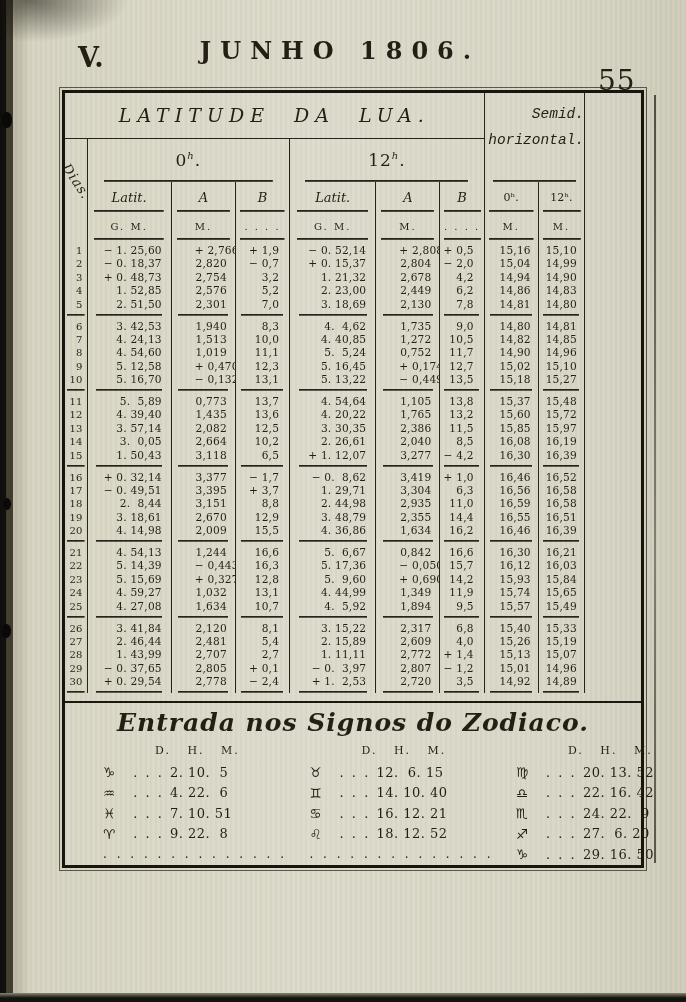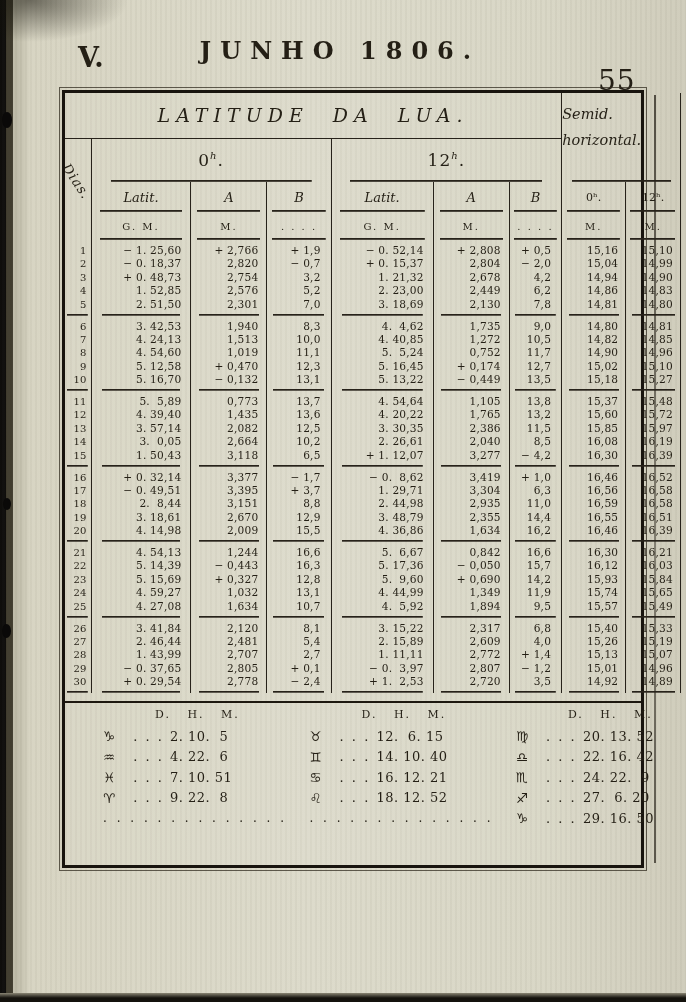--- a/index.html
+++ b/index.html
@@ -27,29 +27,29 @@
   .pageno{position:absolute;left:598px;top:10px;font-size:28px;letter-spacing:1px;margin-top:20px;}
 
   
   .box{
     position:absolute;left:62px;top:90px;width:582px;height:778px;
     border:3px solid #18140e;
     outline:1.5px solid rgba(50,44,32,.75); outline-offset:2.5px;
     background:rgba(255,255,250,.05);
   }
 
-  table.lua{border-collapse:collapse;table-layout:fixed;width:616px;border-right:1.6px solid var(--line);}
+  table.lua{border-collapse:collapse;table-layout:fixed;width:520px;border-right:1.6px solid var(--line);}
   table.lua td,table.lua th{font-weight:normal;overflow:hidden;}
   .vr{border-right:1.6px solid var(--line);}
   .seg{background:linear-gradient(var(--line),var(--line)) no-repeat bottom center / 84% 1.8px;}
 
   .r-title td{height:45px;}
   .c-title{border-right:1.6px solid var(--line);border-bottom:1.9px solid var(--line);
     text-align:center;font-style:italic;font-size:19px;letter-spacing:6px;word-spacing:12px;}
-  .c-semid{text-align:left;font-style:italic;font-size:14.5px;vertical-align:top;padding-top:8px;line-height:26px;}
+  .c-semid{text-align:right;font-style:italic;font-size:14.5px;vertical-align:top;padding-top:8px;line-height:26px;font-family:Liberation Mono, monospace;}
   .r-groups td{height:44px;text-align:center;vertical-align:middle;}
   .c-h0,.c-h12{font-size:17px;letter-spacing:1px;}
   sup.h{font-size:10px;font-style:italic;}
   .c-dias{position:relative;}
   .dias-rot{position:absolute;left:-8px;top:34px;transform:rotate(56deg);font-style:italic;font-size:13.5px;letter-spacing:1px;}
   .r-sub td{height:30px;text-align:center;font-style:italic;font-size:13px;vertical-align:middle;}
   .r-sub .roman{font-style:normal;font-size:11px;}
   .r-units td{height:28px;text-align:center;font-size:10px;letter-spacing:2px;vertical-align:middle;}
 
   tr.drow td{height:13.5px;font-size:10.6px;line-height:13px;white-space:pre;text-align:right;letter-spacing:.2px;}
@@ -463,20 +463,21 @@
           <td class="c-lat pad1 vr">+ 1.  2,53</td>
           <td class="c-a pad2 vr">2,720</td>
           <td class="c-b pad3 vr">3,5</td>
           <td class="c-s pads vr">14,92</td>
           <td class="c-s pads">14,89</td>
         </tr>
       </tbody>
   </table>
 
   <div class="zodiac">
+    <div class="z-title">Entrada nos Signos do Zodiaco.</div>
     <div class="z-cols">
       <div class="z-col c1">
           <div class="z-head">D.   H.   M.</div>
           <div class="z-row"><span class="z-sign">♑</span><span class="z-dots"> . . . </span><span class="z-time">2. 10.  5</span></div>
           <div class="z-row"><span class="z-sign">♒</span><span class="z-dots"> . . . </span><span class="z-time">4. 22.  6</span></div>
           <div class="z-row"><span class="z-sign">♓</span><span class="z-dots"> . . . </span><span class="z-time">7. 10. 51</span></div>
           <div class="z-row"><span class="z-sign">♈</span><span class="z-dots"> . . . </span><span class="z-time">9. 22.  8</span></div>
           <div class="z-row"><span class="z-filler">. . . . . . . . . . . . . .</span></div>
         </div>
       <div class="z-col c2">

